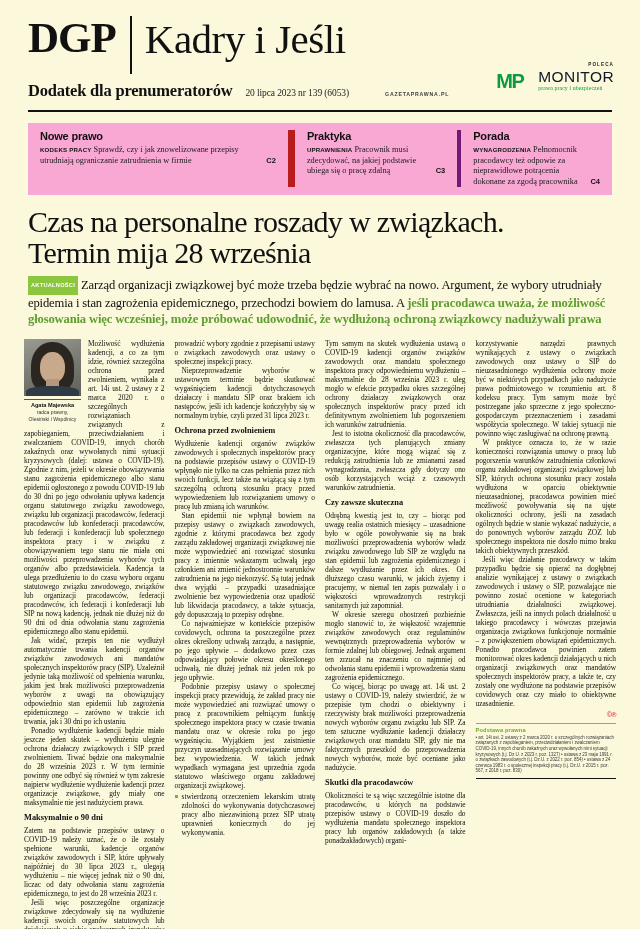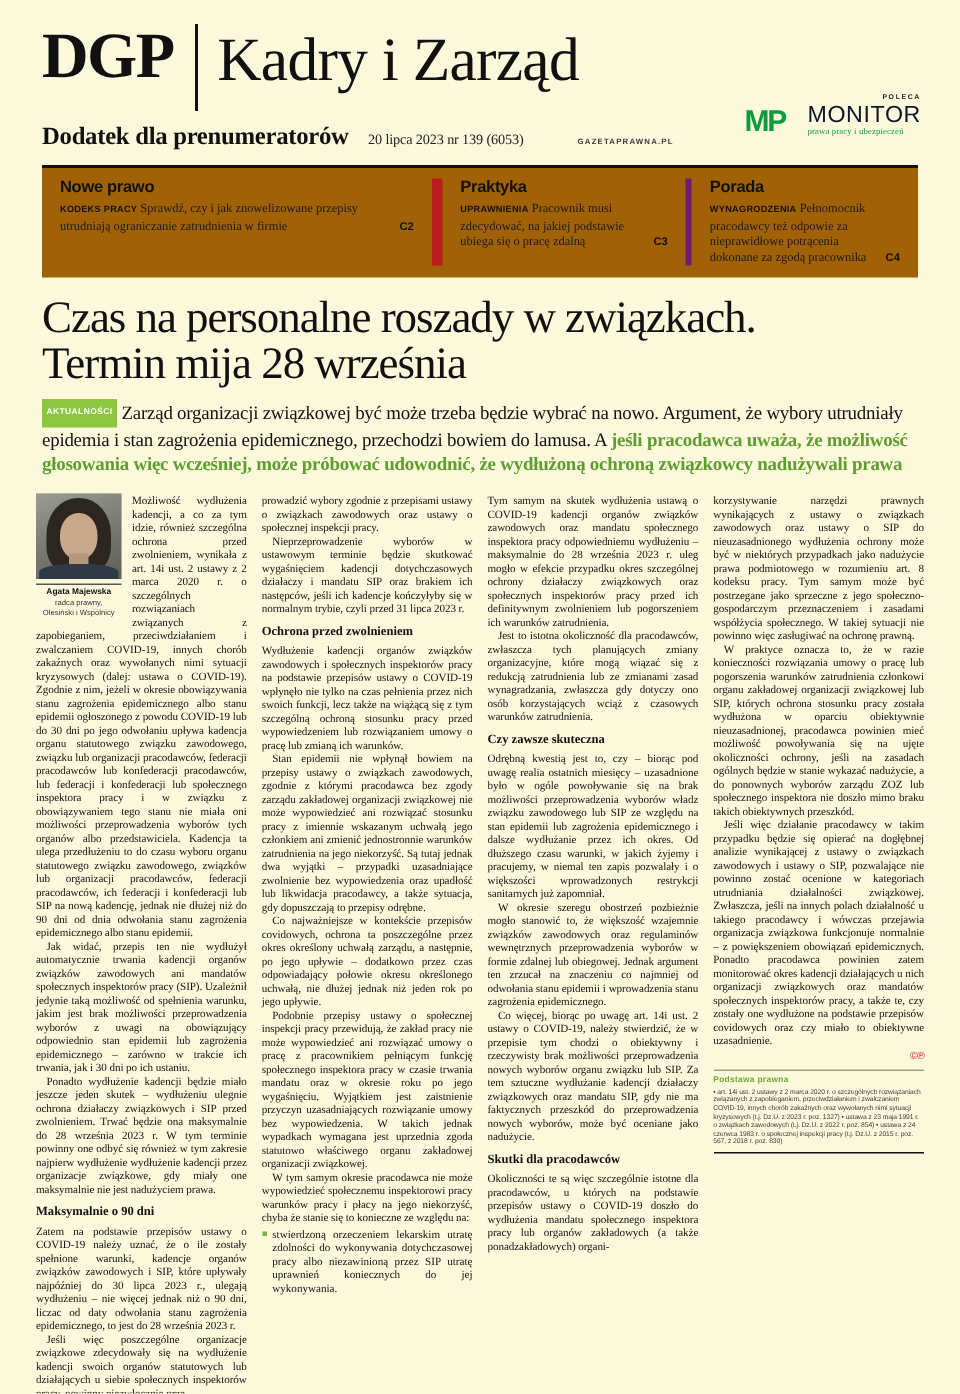--- a/index.html
+++ b/index.html
@@ -62,21 +62,21 @@
     line-height:15px;letter-spacing:0.4px;
   }
   .promo-tag{
     font-family:"Liberation Serif",serif;font-size:5.8px;color:#0d9b3f;
     line-height:8px;letter-spacing:0.1px;
   }
   .rule-thick{border-top:2.2px solid #111;margin:9px 28px 0 28px;}
 
   
   .teasers{
-    margin:0 28px;background:#a16207;display:flex;
+    margin:11px 28px;background:#f9a8d4;display:flex;
     padding:7px 0 8px 0;
   }
   .teaser{padding:0 12px;position:relative;box-sizing:border-box;}
   .teaser.c1{width:44.5%;}
   .teaser.c2{width:29%;border-left:7px solid #b91c1c;}
   .teaser.c3{width:26.5%;border-left:4px solid #701a75;}
   .teaser-head{
     font-family:"Liberation Sans",sans-serif;font-weight:bold;
     font-size:11px;color:#111;margin-bottom:3px;letter-spacing:-0.2px;
   }
@@ -201,21 +201,21 @@
 </style>
 </head>
 <body>
 
 <div class="page">
 
   <div class="masthead">
     <div class="logo-row">
       <div class="logo-dgp">DGP</div>
       <div class="logo-divider"></div>
-      <div class="logo-title">Kadry i Zarząd</div>
+      <div class="logo-title">Kadry i Jeśli</div>
     </div>
     <div class="sub-row">
       <div class="sub-title">Dodatek dla prenumeratorów</div>
       <div class="issue">20 lipca 2023 nr 139 (6053)</div>
       <div class="site">GAZETAPRAWNA.PL</div>
     </div>
 
     <div class="promo">
       <div class="promo-kicker">POLECA</div>
       <div class="promo-main">
@@ -291,21 +291,20 @@
     </div>
 
     <div class="col">
       <p>prowadzić wybory zgodnie z przepisami ustawy o związkach zawodowych oraz ustawy o społecznej inspekcji pracy.</p>
       <p>Nieprzeprowadzenie wyborów w ustawowym terminie będzie skutkować wygaśnięciem kadencji dotychczasowych działaczy i mandatu SIP oraz brakiem ich następców, jeśli ich kadencje kończyłyby się w normalnym trybie, czyli przed 31 lipca 2023 r.</p>
       <div class="sub">Ochrona przed zwolnieniem</div>
       <p class="after-sub">Wydłużenie kadencji organów związków zawodowych i społecznych inspektorów pracy na podstawie przepisów ustawy o COVID-19 wpłynęło nie tylko na czas pełnienia przez nich swoich funkcji, lecz także na wiążącą się z tym szczególną ochroną stosunku pracy przed wypowiedzeniem lub rozwiązaniem umowy o pracę lub zmianą ich warunków.</p>
       <p>Stan epidemii nie wpłynął bowiem na przepisy ustawy o związkach zawodowych, zgodnie z którymi pracodawca bez zgody zarządu zakładowej organizacji związkowej nie może wypowiedzieć ani rozwiązać stosunku pracy z imiennie wskazanym uchwałą jego członkiem ani zmienić jednostronnie warunków zatrudnienia na jego niekorzyść. Są tutaj jednak dwa wyjątki – przypadki uzasadniające zwolnienie bez wypowiedzenia oraz upadłość lub likwidacja pracodawcy, a także sytuacja, gdy dopuszczają to przepisy odrębne.</p>
       <p>Co najważniejsze w kontekście przepisów covidowych, ochrona ta poszczególne przez okres określony uchwałą zarządu, a następnie, po jego upływie – dodatkowo przez czas odpowiadający połowie okresu określonego uchwałą, nie dłużej jednak niż jeden rok po jego upływie.</p>
       <p>Podobnie przepisy ustawy o społecznej inspekcji pracy przewidują, że zakład pracy nie może wypowiedzieć ani rozwiązać umowy o pracę z pracownikiem pełniącym funkcję społecznego inspektora pracy w czasie trwania mandatu oraz w okresie roku po jego wygaśnięciu. Wyjątkiem jest zaistnienie przyczyn uzasadniających rozwiązanie umowy bez wypowiedzenia. W takich jednak wypadkach wymagana jest uprzednia zgoda statutowo właściwego organu zakładowej organizacji związkowej.</p>
-      <p>W tym samym okresie pracodawca nie może wypowiedzieć społecznemu inspektorowi pracy warunków pracy i płacy na jego niekorzyść, chyba że stanie się to konieczne ze względu na:</p>
       <ul>
         <li>stwierdzoną orzeczeniem lekarskim utratę zdolności do wykonywania dotychczasowej pracy albo niezawinioną przez SIP utratę uprawnień koniecznych do jej wykonywania.</li>
       </ul>
     </div>
 
     <div class="col">
       <p>Tym samym na skutek wydłużenia ustawą o COVID-19 kadencji organów związków zawodowych oraz mandatu społecznego inspektora pracy odpowiedniemu wydłużeniu – maksymalnie do 28 września 2023 r. uleg mogło w efekcie przypadku okres szczególnej ochrony działaczy związkowych oraz społecznych inspektorów pracy przed ich definitywnym zwolnieniem lub pogorszeniem ich warunków zatrudnienia.</p>
       <p>Jest to istotna okoliczność dla pracodawców, zwłaszcza tych planujących zmiany organizacyjne, które mogą wiązać się z redukcją zatrudnienia lub ze zmianami zasad wynagradzania, zwłaszcza gdy dotyczy ono osób korzystających wciąż z czasowych warunków zatrudnienia.</p>
       <div class="sub">Czy zawsze skuteczna</div>
       <p class="after-sub">Odrębną kwestią jest to, czy – biorąc pod uwagę realia ostatnich miesięcy – uzasadnione było w ogóle powoływanie się na brak możliwości przeprowadzenia wyborów władz związku zawodowego lub SIP ze względu na stan epidemii lub zagrożenia epidemicznego i dalsze wydłużanie przez ich okres. Od dłuższego czasu warunki, w jakich żyjemy i pracujemy, w niemal ten zapis pozwalały i o większości wprowadzonych restrykcji sanitarnych już zapomniał.</p>

